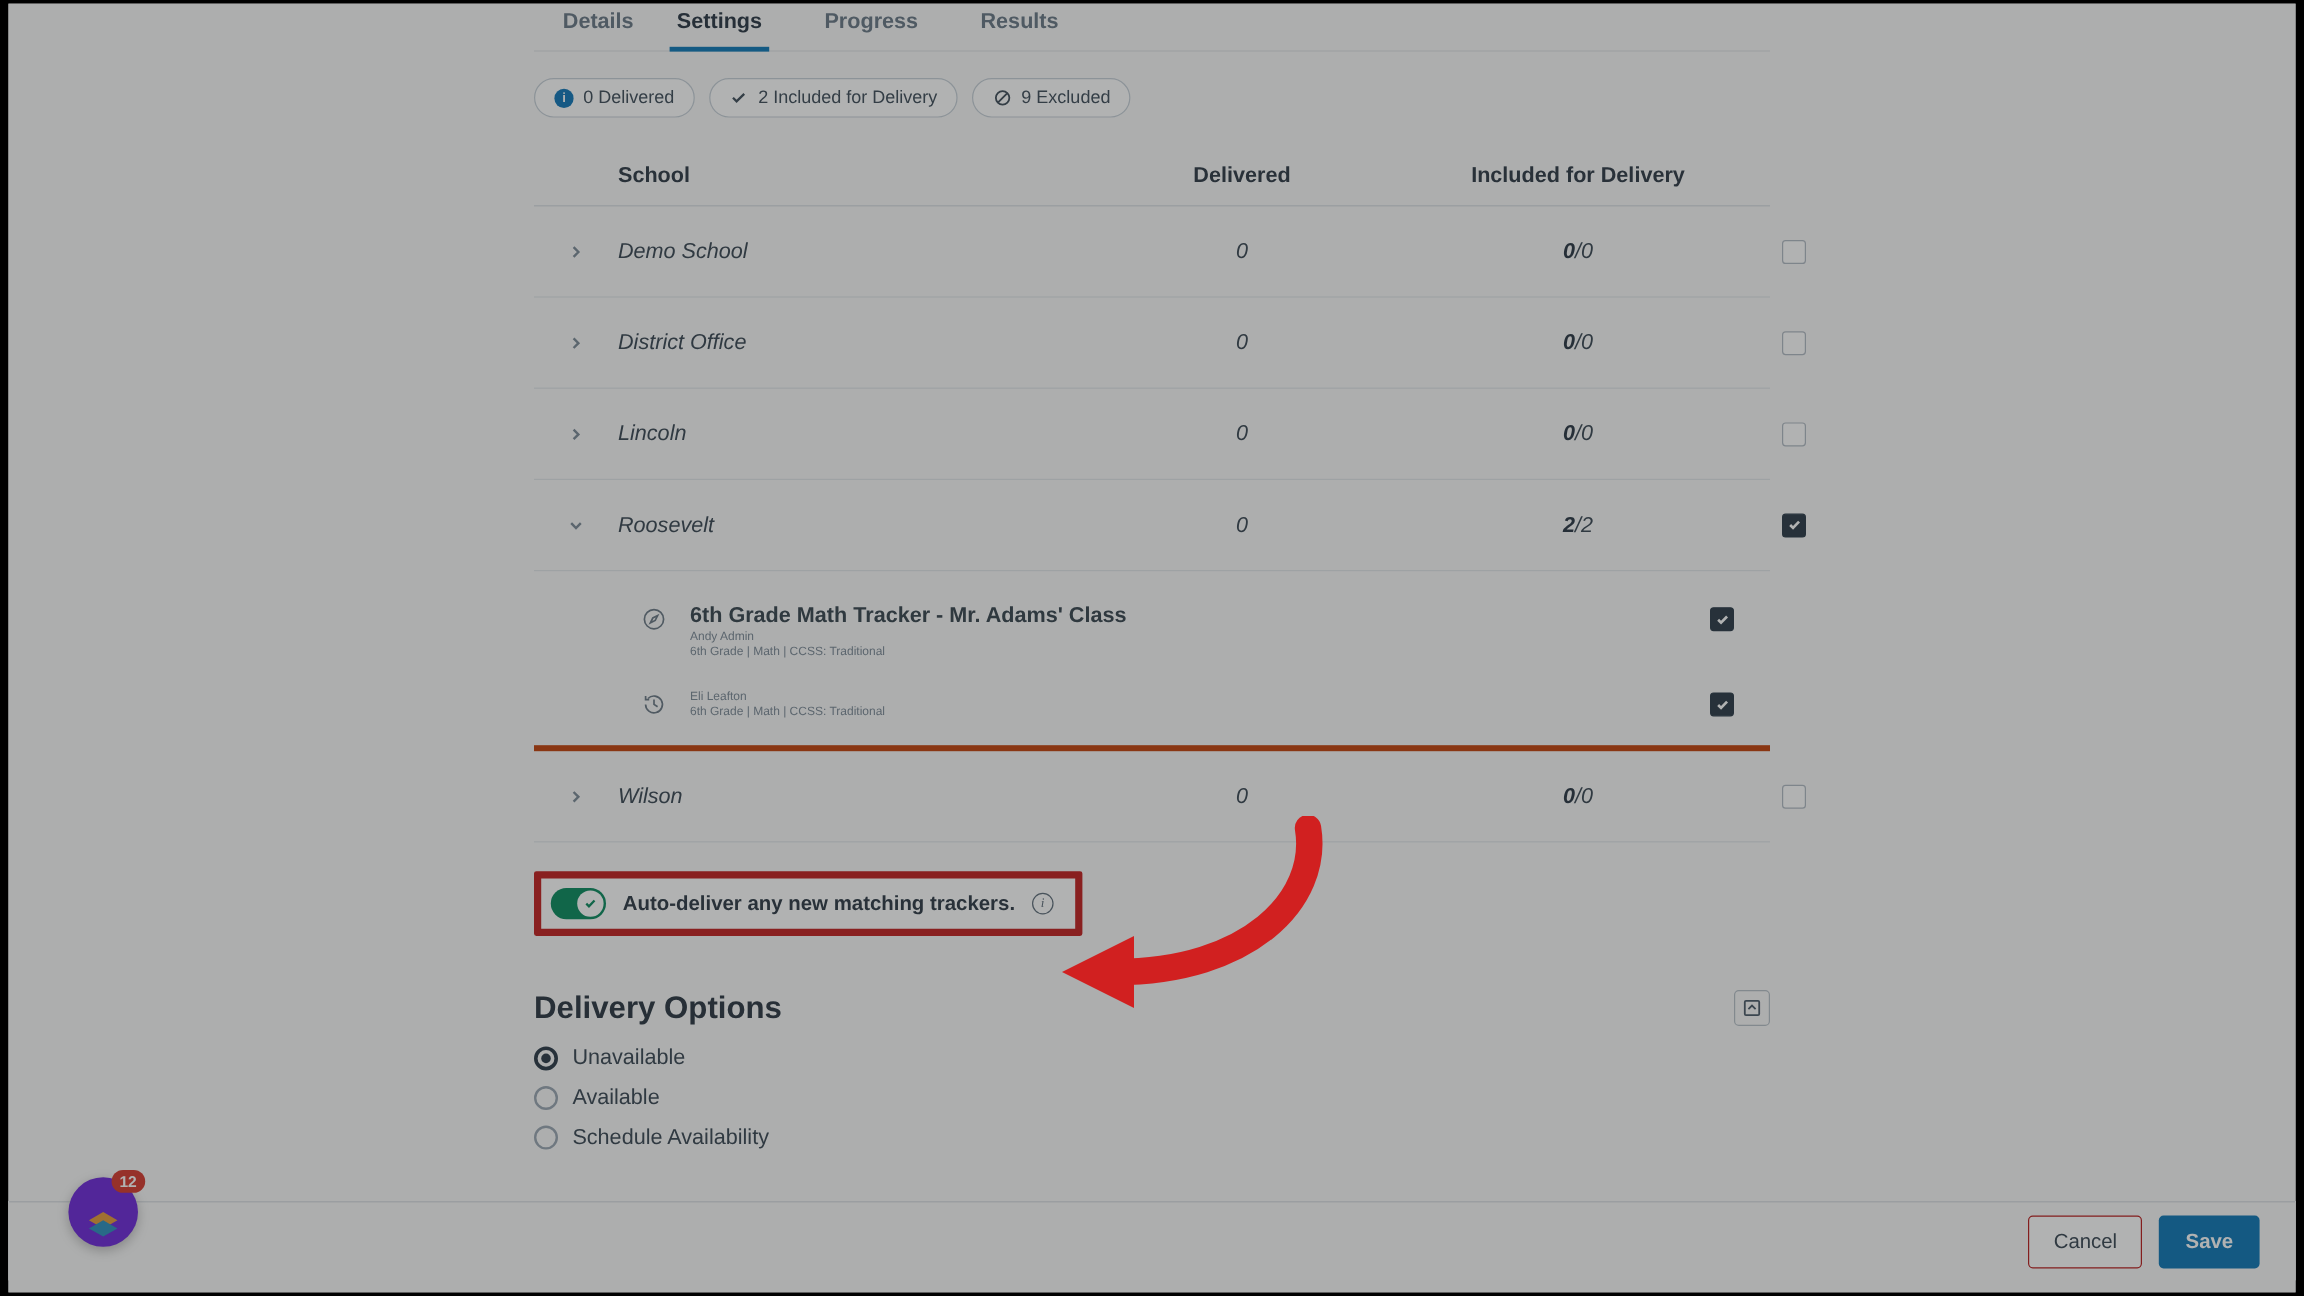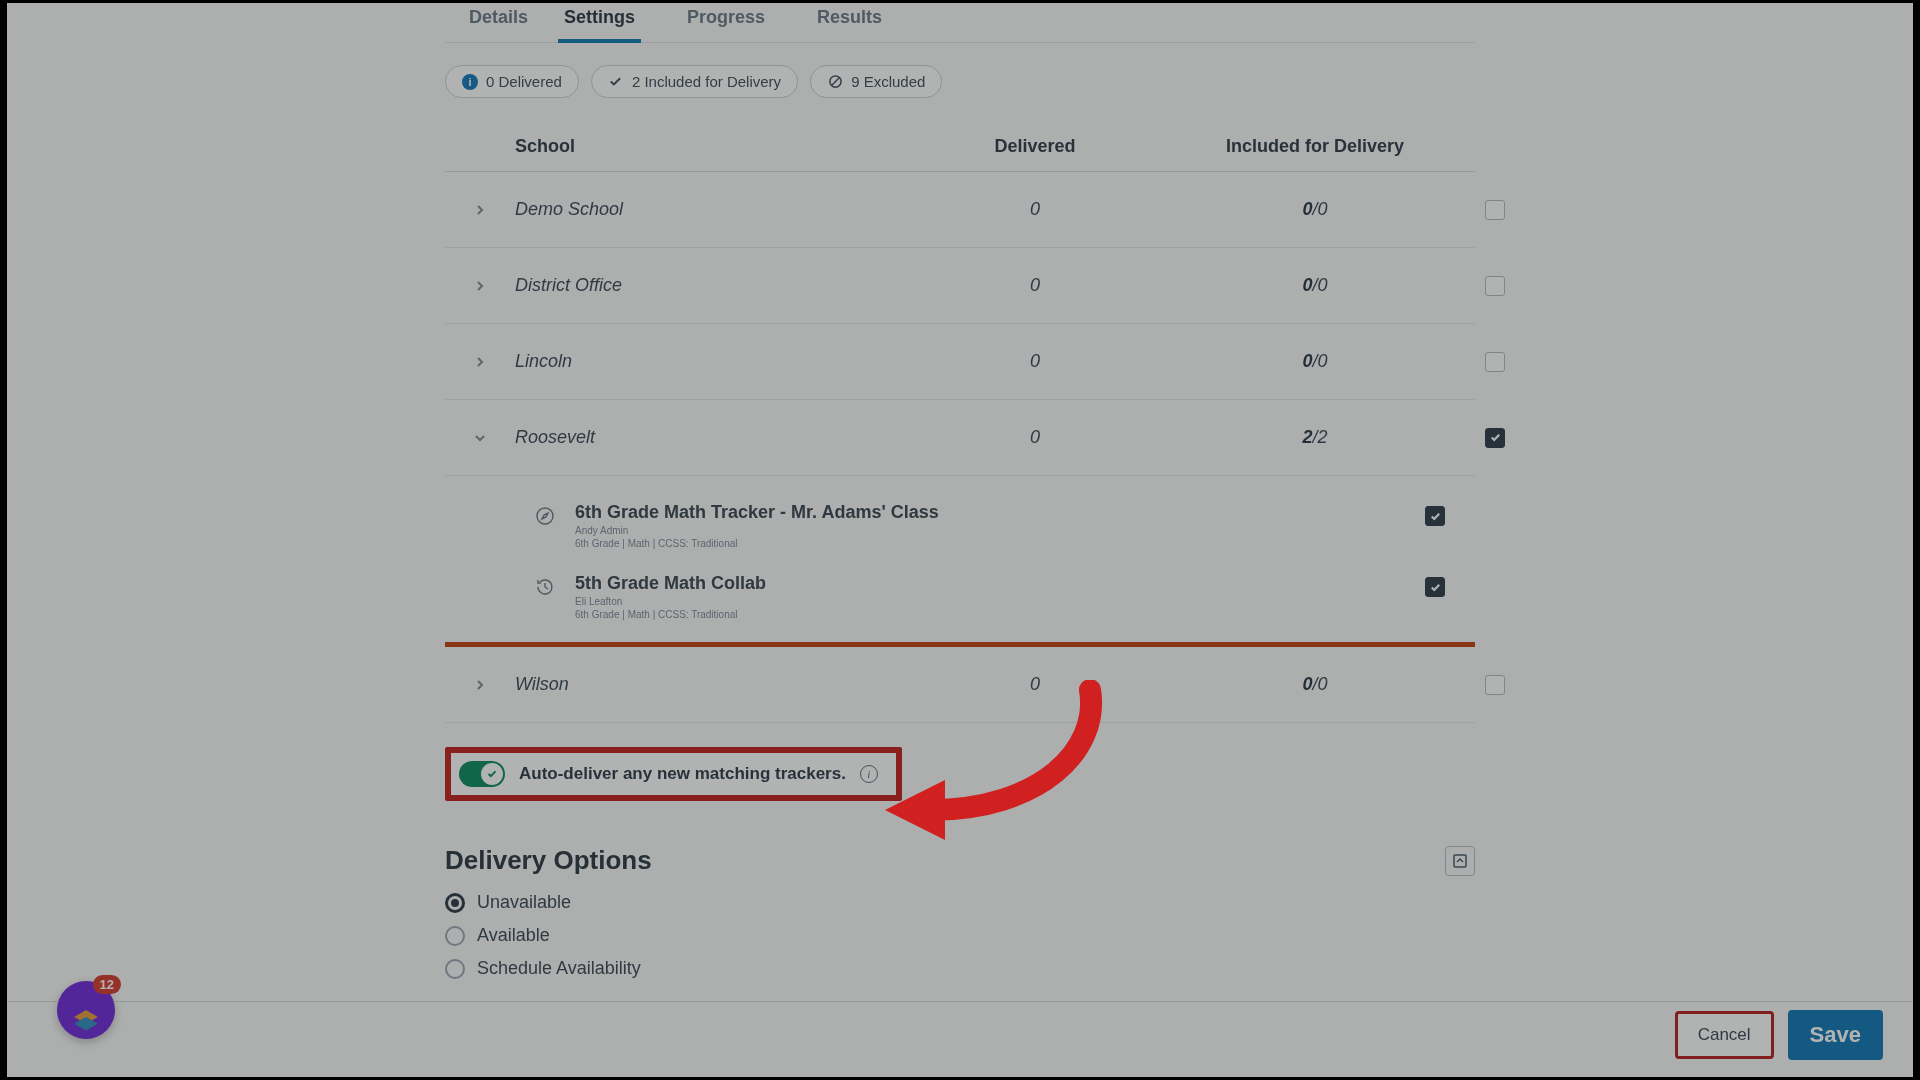--- a/index.html
+++ b/index.html
@@ -50,22 +50,22 @@
   .info-circ { width:18px;height:18px;border:1.5px solid #5f6d7a;border-radius:50%;display:flex;align-items:center;justify-content:center;font-size:11px;font-style:italic;color:#5f6d7a; font-family:Georgia, serif; cursor:pointer;}
   .delivery { margin-top:44px; }
   .delivery-head { display:flex; justify-content:space-between; align-items:center;}
   .delivery-title { font-size:26px; font-weight:700; color:#2b3742;}
   .radio-group { margin-top:16px; display:flex; flex-direction:column; gap:12px;}
   .radio-item { display:flex; align-items:center; gap:12px; font-size:18px; color:#3a4753; cursor:pointer;}
   .radio { width:20px; height:20px; border:2px solid #9aa6b2; border-radius:50%; display:flex; align-items:center; justify-content:center;}
   .radio.selected { border-color:#2b3a48; border-width:3px;}
   .radio.selected .dot{ width:8px;height:8px;border-radius:50%;background:#2b3a48;}
   .footer { position:absolute; bottom:10px; left:0; right:0; height:66px; border-top:1px solid #d6dbe0; display:flex; justify-content:flex-end; align-items:center; gap:14px; padding-right:30px; background:#f9f9f9;}
-  .btn-secondary { background:#fff; border:3px solid #b91c1c; color:#3a4753; font-size:17px; padding:11px 20px; border-radius:4px; cursor:pointer; font-weight:500;}
-  .btn-save { background:#0f77b6; color:#fff; border:none; font-size:22px; padding:12px 22px; border-radius:4px; cursor:pointer; font-weight:600;}
+  .btn-secondary { background:#fff; border:1px solid #b91c1c; color:#3a4753; font-size:17px; padding:11px 20px; border-radius:4px; cursor:pointer; font-weight:500;}
+  .btn-save { background:#0f77b6; color:#fff; border:none; font-size:17px; padding:12px 22px; border-radius:4px; cursor:pointer; font-weight:600;}
   .fab { position:absolute; left:50px; bottom:38px; width:58px; height:58px; border-radius:50%; background:#6d28d9; box-shadow:0 3px 10px rgba(0,0,0,.25); display:flex; align-items:flex-end; justify-content:center; z-index:3; cursor:pointer;}
   .fab-badge { position:absolute; top:-6px; right:-6px; background:#d63a2f; color:#fff; font-size:13px; font-weight:700; border-radius:11px; padding:2px 7px;}
   .arrow-annot { position:absolute; z-index:20; pointer-events:none; }
 </style>
 </head>
 <body>
 
 <div class="letterbox top"></div>
 <div class="letterbox bottom"></div>
 
@@ -202,21 +202,20 @@
         <div class="subrow">
           <div></div>
           <div class="sicon">
             <svg width="20" height="20" viewBox="0 0 20 20" fill="none" stroke="currentColor" stroke-width="1.4">
                   <path d="M3 10a7 7 0 1 0 2-4.9"></path>
                   <path d="M3 3v3h3"></path>
                   <path d="M10 6v4l3 2"></path>
                 </svg>
           </div>
           <div>
-            <div class="title">5th Grade Math Collab</div>
             <div class="meta">Eli Leafton</div>
             <div class="meta">6th Grade  |  Math  |  CCSS: Traditional</div>
           </div>
           <div></div>
           <div class="chk" style="align-self:start;padding-top:4px;">
                 <div class="checkbox checked">
                   <svg width="13" height="13" viewBox="0 0 14 14" stroke="#fff" stroke-width="2.4" fill="none">
                     <path d="M3 7l2.6 2.6L11 4"></path>
                   </svg>
                 </div>

